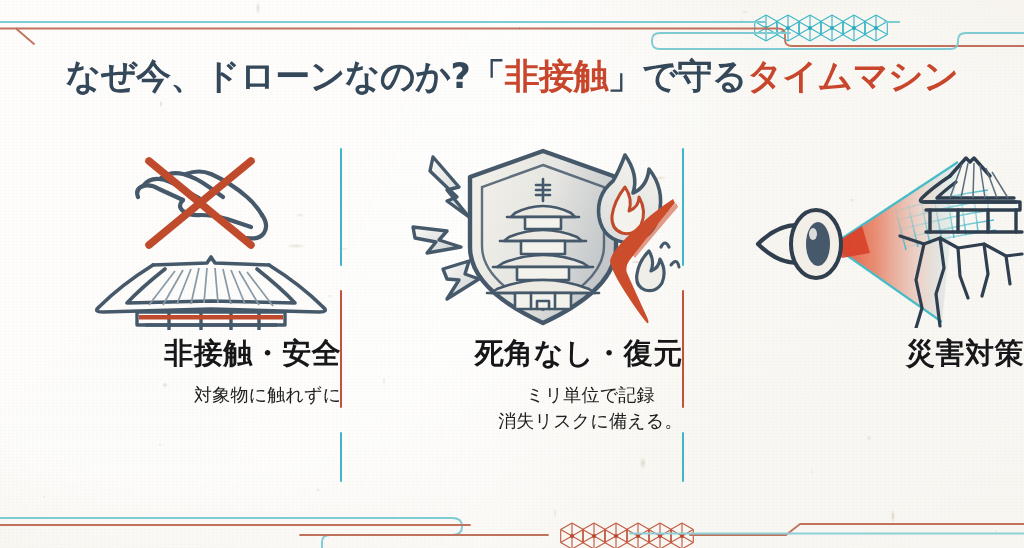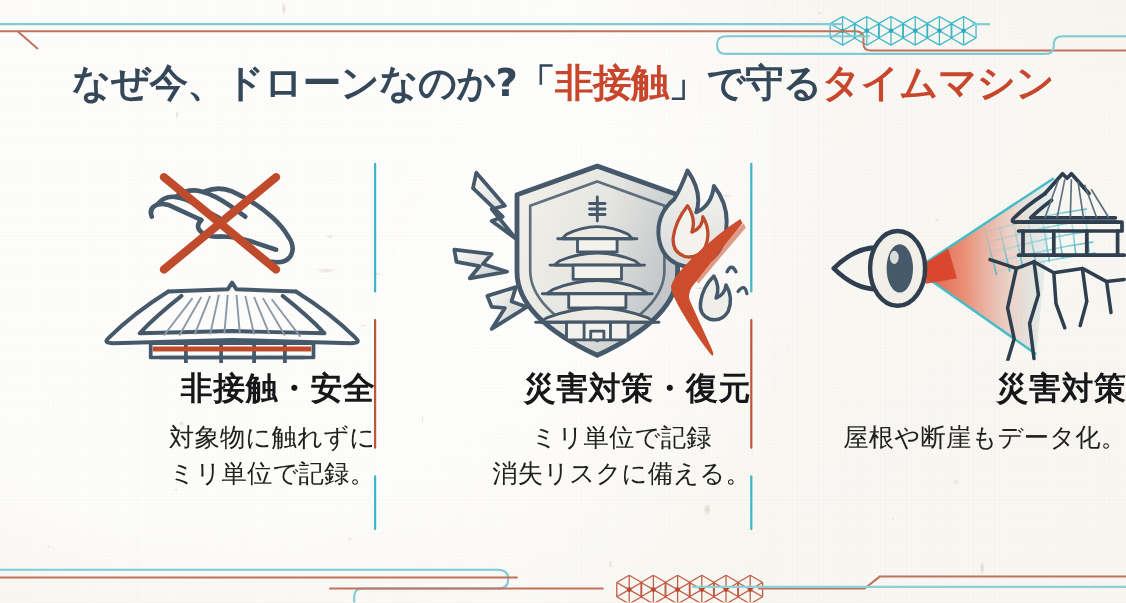--- a/index.html
+++ b/index.html
@@ -71,21 +71,21 @@
   .col{flex:1 1 0;position:relative;display:flex;flex-direction:column;align-items:flex-end;}
   .icon-box{height:195px;display:flex;align-items:center;justify-content:center;}
   .col-title{
     font-family:"DejaVu Sans","Liberation Sans",sans-serif;
     font-size:29px;font-weight:700;color:#17171a;letter-spacing:.5px;
     margin-top:4px;line-height:1;
     text-shadow:0 1px 0 rgba(255,255,255,.5);
   }
   .col-desc{
     font-family:"DejaVu Sans","Liberation Sans",sans-serif;
-    font-size:23px;font-weight:500;color:#20201f;line-height:1.45;
+    font-size:18px;font-weight:500;color:#20201f;line-height:1.45;
     margin-top:14px;text-align:center;letter-spacing:.2px;
   }
   .col-desc span{display:block;}
   
   .vdiv{position:absolute;top:0;width:2px;height:350px;}
   .vdiv i{position:absolute;left:0;width:2px;display:block;border-radius:1px;}
   .vdiv .s1{top:8px;height:118px;background:#3fb6c8;}
   .vdiv .s2{top:150px;height:118px;background:#c0533a;}
   .vdiv .s3{top:292px;height:50px;background:#3fb6c8;}
 </style>
@@ -240,21 +240,20 @@
             <line x1="140" y1="167" x2="140" y2="185"></line>
             <line x1="168" y1="167" x2="168" y2="185"></line>
           </g>
 
           <rect x="48" y="170" width="144" height="4.5" fill="#c04a2c"></rect>
         </svg>
       </div>
       <div class="col-title">非接触・安全</div>
       <div class="col-desc">
         <span>対象物に触れずに</span>
-        <span>ミリ単位で記録。</span>
       </div>
       <div class="vdiv" style="right:-1px;">
         <i class="s1"></i>
           <i class="s2"></i>
           <i class="s3"></i>
       </div>
     </div>
 
     <div class="col">
       <div class="icon-box">
@@ -317,21 +316,21 @@
             <path d="M258 104 Q 262 96 266 104" fill="none" stroke="#46596b" stroke-width="3.2" stroke-linecap="round"></path>
             <path d="M268 122 Q 274 114 276 124" fill="none" stroke="#46596b" stroke-width="3" stroke-linecap="round"></path>
           </g>
 
           <g fill="#cc4d2b">
             <path d="M272 60 Q 255 80 226 118 Q 222 124 224 130 Q 232 148 244 174 Q 247 181 244 180 Q 237 172 222 149 Q 208 127 207 118 Q 208 110 224 94 Q 248 70 270 56 Z"></path>
             <path d="M275 64 Q 256 86 232 115 L 228 110 Q 252 80 273 60 Z" opacity=".55"></path>
           </g>
         </svg>
       </div>
-      <div class="col-title">災害対策・復元</div>
+      <div class="col-title">死角なし・復元</div>
       <div class="col-desc">
         <span>ミリ単位で記録</span>
         <span>消失リスクに備える。</span>
       </div>
       <div class="vdiv" style="right:-1px;">
         <i class="s1"></i>
           <i class="s2"></i>
           <i class="s3"></i>
       </div>
     </div>
@@ -404,18 +403,17 @@
           <g>
             <path d="M14 96 Q 52 58 96 96 Q 52 134 14 96 Z" fill="#f6f4ee" stroke="#2f3f4f" stroke-width="4.2" stroke-linejoin="round"></path>
             <ellipse cx="72" cy="96" rx="25" ry="34" fill="#f1efe8" stroke="#2f3f4f" stroke-width="4"></ellipse>
             <ellipse cx="74" cy="96" rx="12" ry="22" fill="#46596b"></ellipse>
             <ellipse cx="69" cy="86" rx="4" ry="6" fill="#f6f4ee" opacity=".85"></ellipse>
           </g>
         </svg>
       </div>
       <div class="col-title">災害対策</div>
       <div class="col-desc">
-        <span>屋根や断崖もデータ化。</span>
       </div>
     </div>
 
   </div>
 </div>
 
 </body></html>

